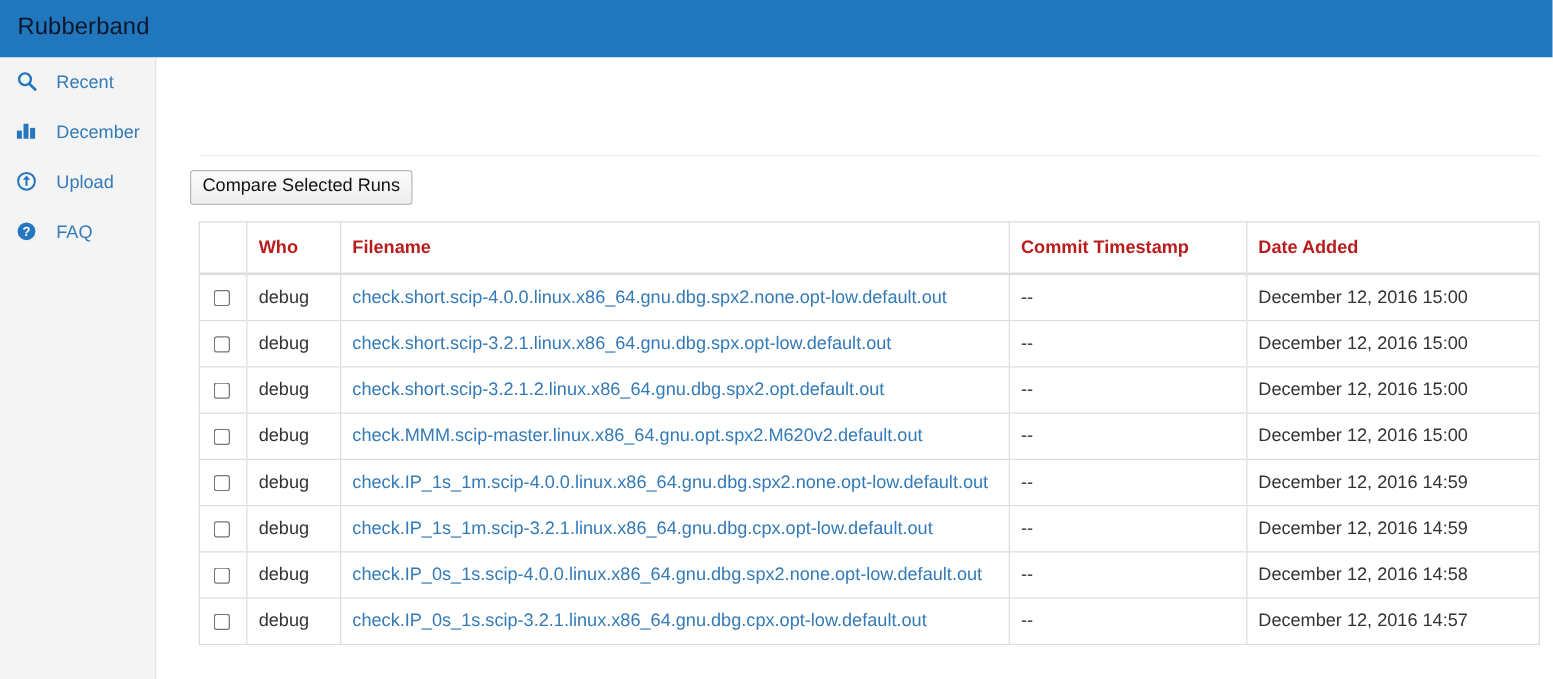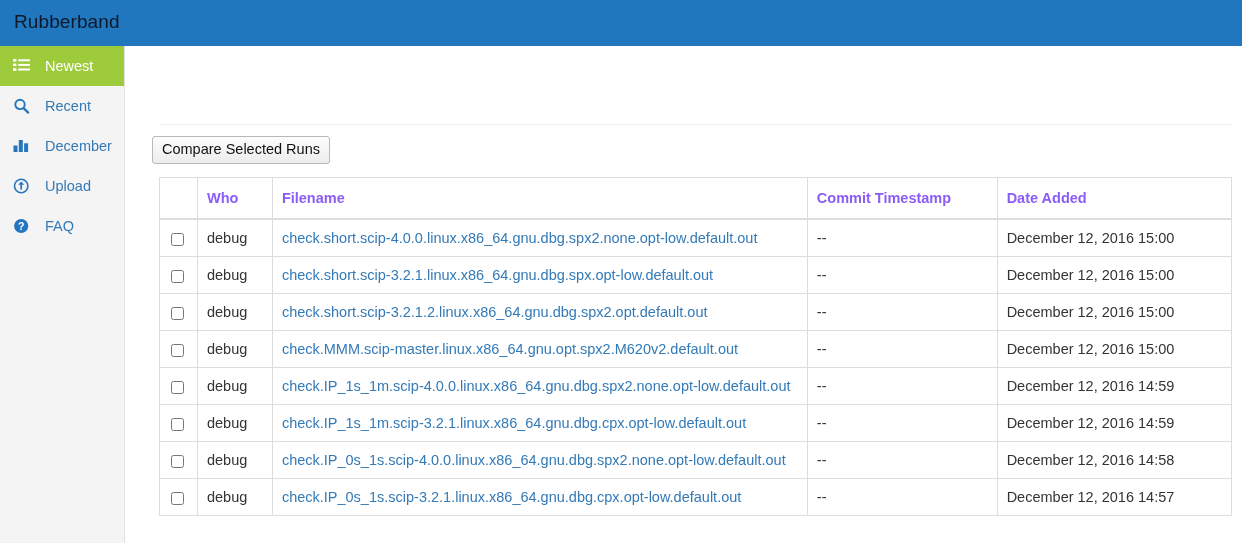--- a/index.html
+++ b/index.html
@@ -118,21 +118,21 @@
     border: 1px solid #dddddd;
     text-align: left;
     vertical-align: middle;
     line-height: 18px;
   }
   #results-table th {
     font-weight: bold;
     padding: 11px 9px 11px 9px;
     border-bottom-width: 2px;
     border-bottom-color: #dddddd;
-    color: #8b5cf6;
+    color: #b91c1c;
     white-space: nowrap;
   }
   #results-table td {
     padding: 9px 9px 9px 9px;
     height: 37px;
     margin-top: 12px;
   }
   .col-check { width: 38px; }
   .col-who   { width: 75px; }
   .col-file  { width: 535px; }
@@ -154,33 +154,20 @@
 </style>
 </head>
 <body>
 
 <div id="navbar">
   <a id="brand" href="#">Rubberband</a>
 </div>
 
 <nav id="sidebar">
 
-  <a class="nav-item active" href="#">
-    <span class="nav-ico">
-      <svg viewBox="0 0 17 16" xmlns="http://www.w3.org/2000/svg">
-        <rect x="0" y="1" width="3.4" height="2.6" fill="#ffffff"></rect>
-        <rect x="5.2" y="1.3" width="11.8" height="2" fill="#ffffff"></rect>
-        <rect x="0" y="5.6" width="3.4" height="2.6" fill="#ffffff"></rect>
-        <rect x="5.2" y="5.9" width="11.8" height="2" fill="#ffffff"></rect>
-        <rect x="0" y="10.2" width="3.4" height="2.6" fill="#ffffff"></rect>
-        <rect x="5.2" y="10.5" width="11.8" height="2" fill="#ffffff"></rect>
-      </svg>
-    </span>
-    <span class="nav-label">Newest</span>
-  </a>
 
   <a class="nav-item" href="#">
     <span class="nav-ico">
       <svg viewBox="0 0 17 16" xmlns="http://www.w3.org/2000/svg">
         <circle cx="7" cy="6.4" r="4.7" fill="none" stroke="#2576be" stroke-width="1.9"></circle>
         <line x1="10.5" y1="10.1" x2="15.2" y2="14.6" stroke="#2576be" stroke-width="2.2" stroke-linecap="round"></line>
       </svg>
     </span>
     <span class="nav-label">Recent</span>
   </a>

